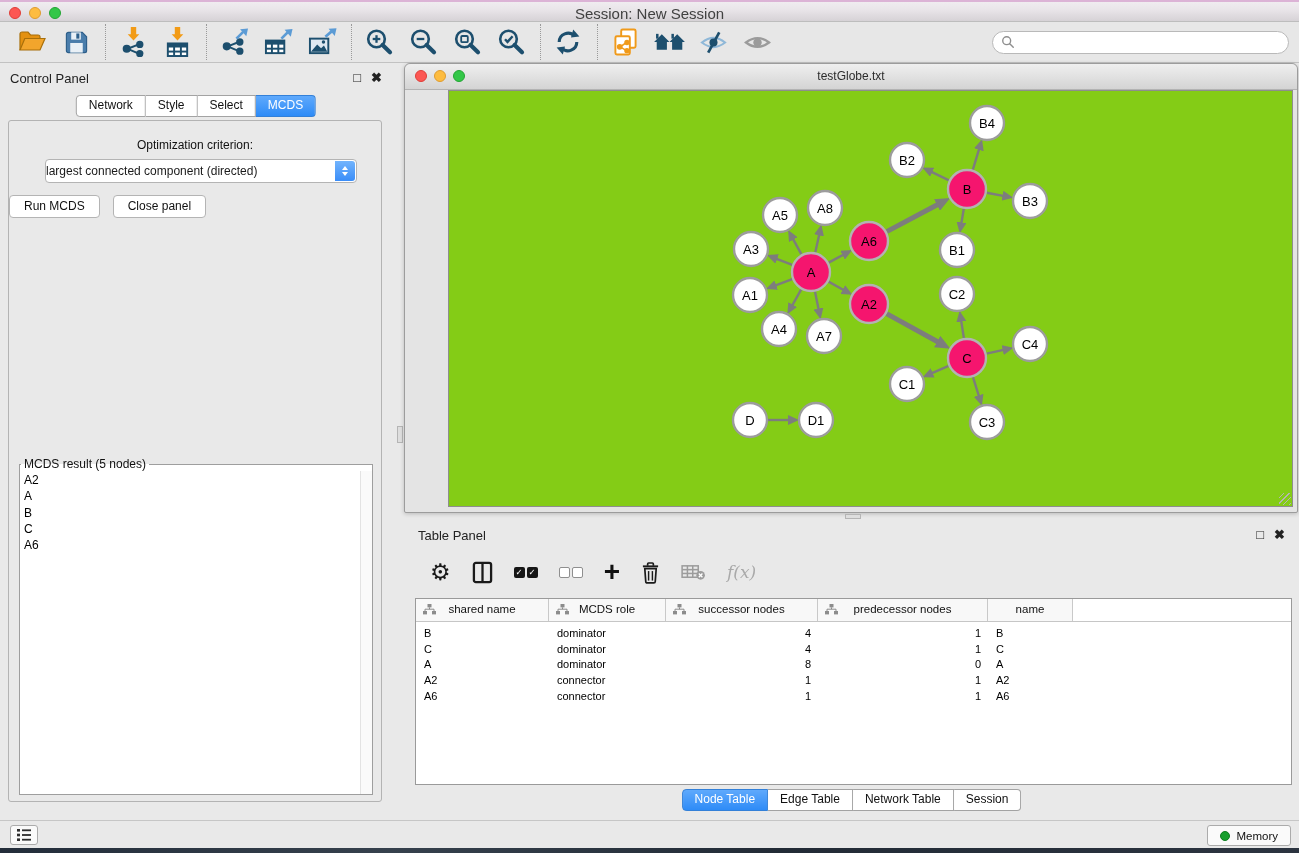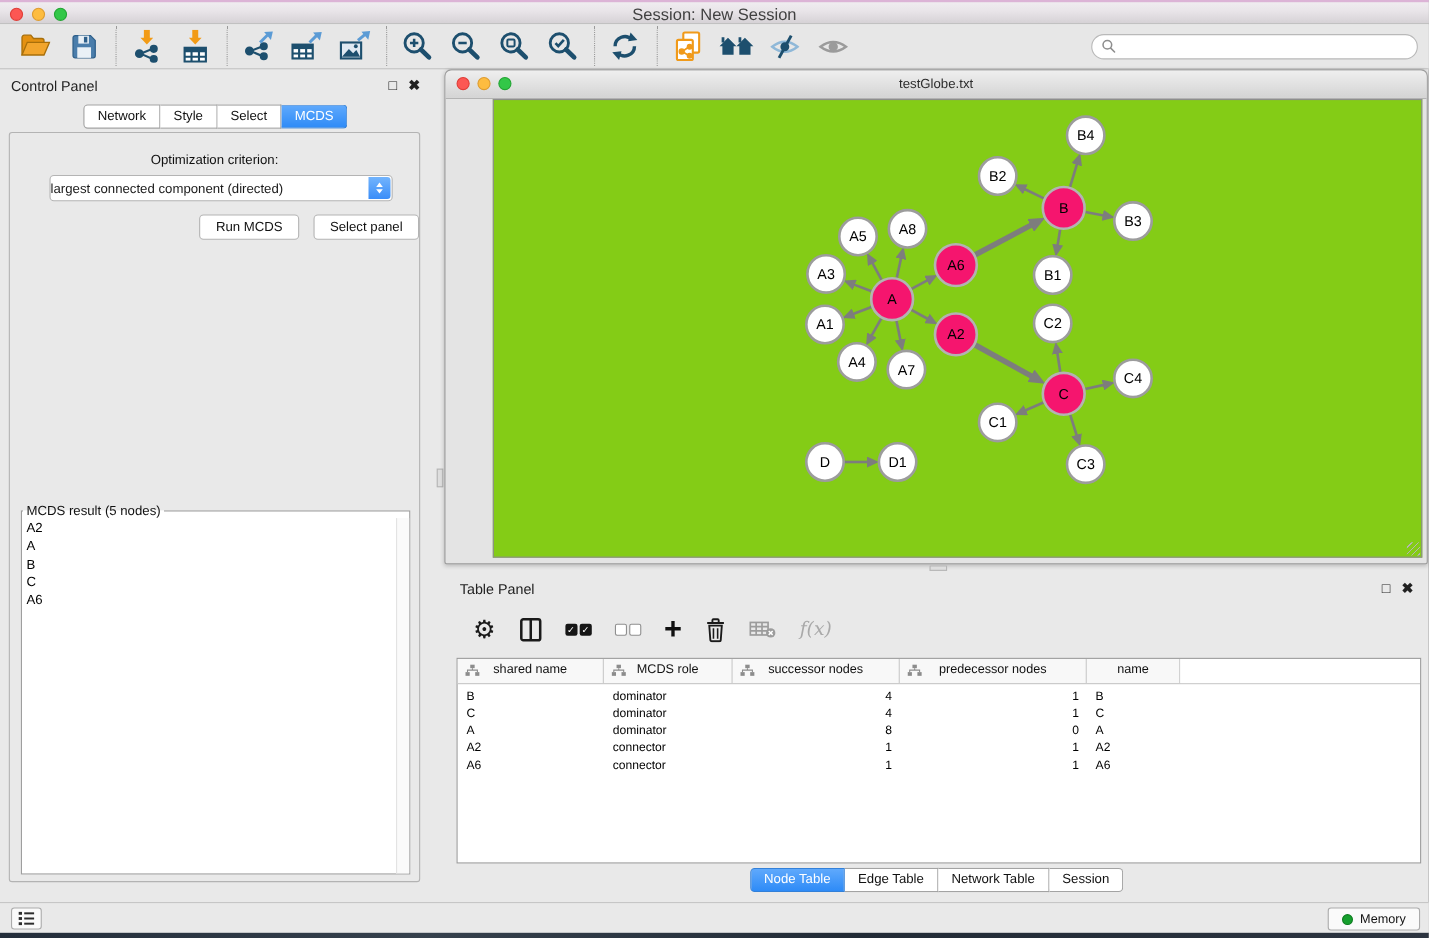--- a/index.html
+++ b/index.html
@@ -45,21 +45,21 @@
   .opt-label{position:absolute;left:0;right:0;top:17px;text-align:center;font-size:12px;color:#111;}
   .dropdown{position:absolute;left:36px;width:312px;top:38px;height:24px;background:#fff;border:1px solid #b4b4b4;
     border-radius:4px;box-sizing:border-box;font-size:12px;display:flex;align-items:center;}
   .dropdown .ddtext{}
   .stepper{position:absolute;right:1px;top:1px;bottom:1px;width:20px;border-radius:0 3px 3px 0;
     background:linear-gradient(#72b4fd,#3a8df8);display:flex;flex-direction:column;align-items:center;justify-content:center;}
   .tri-up{width:0;height:0;border-left:3.5px solid transparent;border-right:3.5px solid transparent;
     border-bottom:4.5px solid #fff;margin-bottom:2.5px;}
   .tri-down{width:0;height:0;border-left:3.5px solid transparent;border-right:3.5px solid transparent;
     border-top:4.5px solid #fff;}
-  .btnrow{position:absolute;left:0;right:0;top:74px;display:flex;justify-content:flex-end;gap:13px;}
+  .btnrow{position:absolute;left:0;right:0;top:74px;display:flex;justify-content:flex-start;gap:13px;}
   .pbtn{background:#fff;border:1px solid #b4b4b4;border-radius:4px;font-size:12px;padding:3px 14px 4px;
     font-family:"Liberation Sans",sans-serif;color:#111;cursor:default;}
   fieldset.result{position:absolute;left:10px;width:352px;top:336px;bottom:6px;margin:0;padding:0;
     border:1px solid #9e9e9e;background:#fff;}
   fieldset.result legend{font-size:12px;padding:0 3px;margin-left:1px;color:#111;}
   .rlist{position:absolute;left:0;top:0;bottom:0;right:12px;padding:1px 4px;overflow:hidden;}
   .rl-item{font-size:12px;line-height:16.3px;color:#000;}
   .rtrack{position:absolute;top:0;right:0;bottom:0;width:11px;background:#fafafa;border-left:1px solid #e3e3e3;}
 
   
@@ -305,21 +305,21 @@
       <div class="opt-label">Optimization criterion:</div>
       <div class="dropdown">
         <span class="ddtext">largest connected component (directed)</span>
         <span class="stepper">
             <span class="tri-up"></span>
             <span class="tri-down"></span>
           </span>
       </div>
       <div class="btnrow">
         <button class="pbtn">Run MCDS</button>
-        <button class="pbtn">Select panel</button>
+        <button class="pbtn">Close panel</button>
       </div>
       <fieldset class="result">
         <legend>MCDS result (5 nodes)</legend>
         <div class="rlist" id="result-list">
             <div class="rl-item">A2</div>
             <div class="rl-item">A</div>
             <div class="rl-item">B</div>
             <div class="rl-item">C</div>
             <div class="rl-item">A6</div>
           </div>

